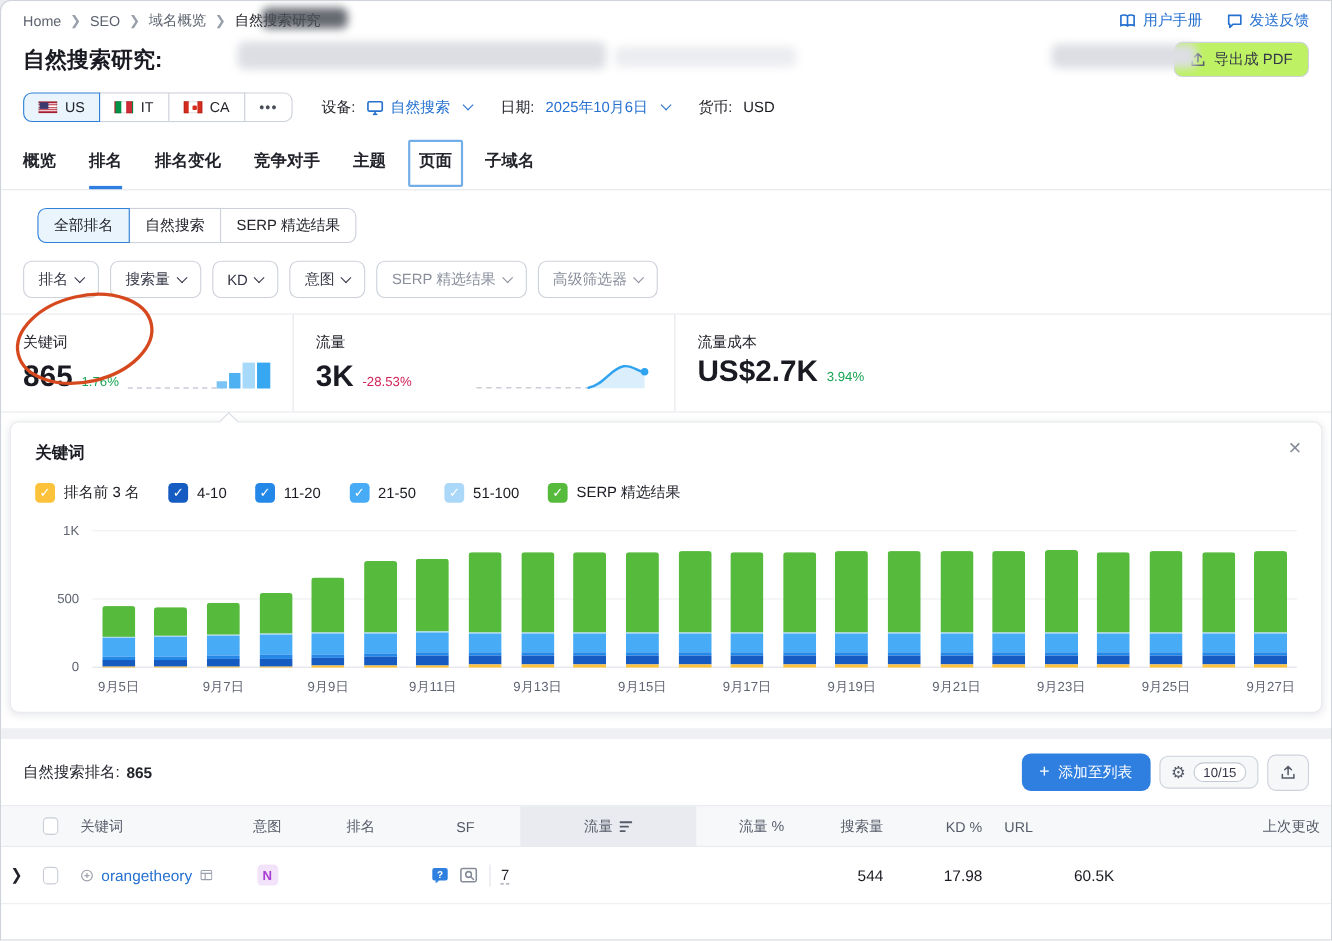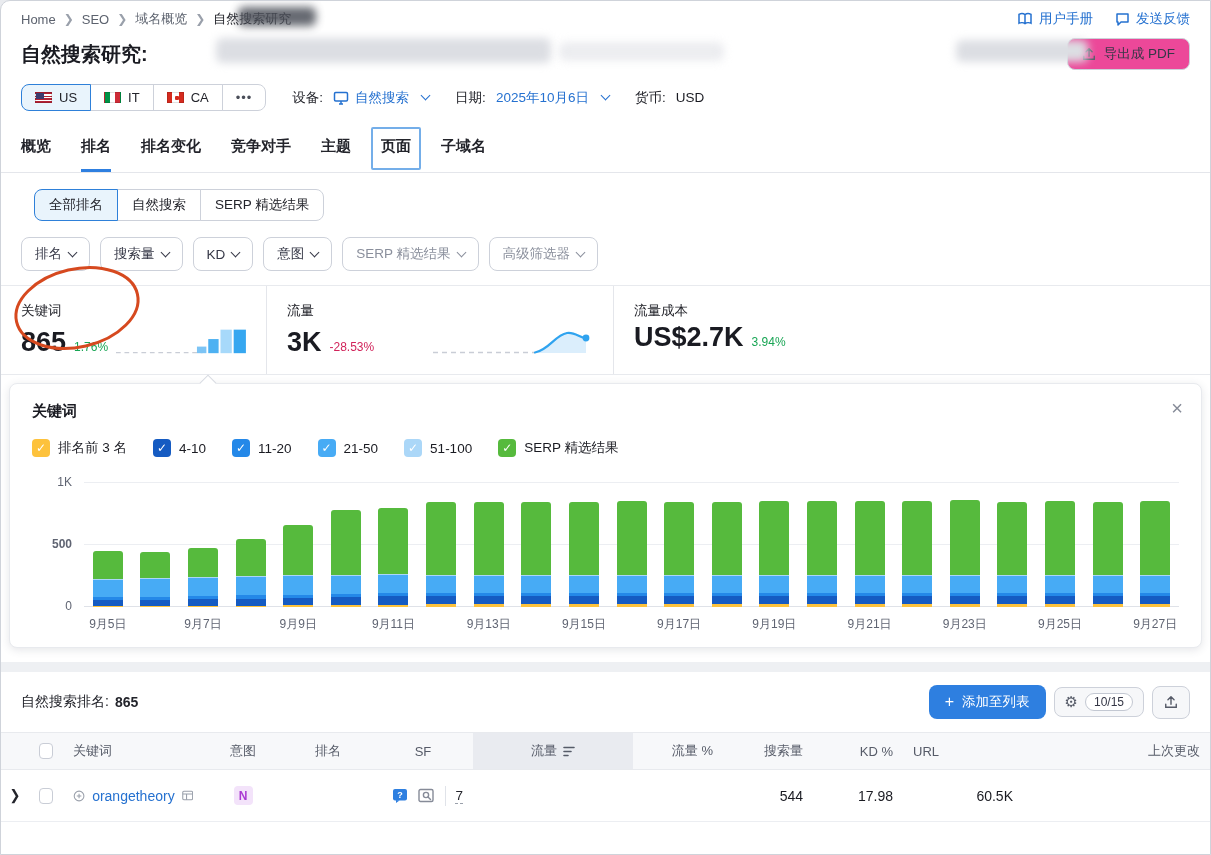--- a/index.html
+++ b/index.html
@@ -13,21 +13,21 @@
   
   .crumb-row{display:flex;align-items:center;padding:9px 20px 4px;font-size:13px;}
   .crumb{color:#5c626e;}
   .crumb.last{color:#23242b;position:relative;}
   .crumb-sep{color:#9aa0ab;margin:0 8px;font-size:12px;}
   .top-links{margin-left:auto;display:flex;gap:22px;align-items:center;font-size:13.5px;}
   .top-link{display:flex;align-items:center;gap:6px;color:#2571d0;}
 
   .title-row{display:flex;align-items:center;padding:6px 20px 8px;}
   .page-title{font-size:20px;font-weight:700;}
-  .pdf-btn{margin-left:auto;display:flex;align-items:center;gap:8px;border:1px solid #cdd1da;border-radius:8px;background:#ec4899;padding:6px 14px;font-size:13.5px;color:#353746;cursor:pointer;}
+  .pdf-btn{margin-left:auto;display:flex;align-items:center;gap:8px;border:1px solid #cdd1da;border-radius:8px;background:#bef264;padding:6px 14px;font-size:13.5px;color:#353746;cursor:pointer;}
 
   .controls-row{display:flex;align-items:center;padding:6px 20px 12px;font-size:13.5px;gap:10px;}
   .country-group{display:flex;}
   .country-btn{display:flex;align-items:center;gap:7px;border:1px solid #cdd1da;background:#fff;padding:5px 13px;font-size:13px;color:#23242b;cursor:pointer;margin-left:-1px;}
   .country-btn:first-child{border-radius:8px 0 0 8px;margin-left:0;}
   .country-btn.more{border-radius:0 8px 8px 0;letter-spacing:1px;color:#4a4e59;}
   .country-btn.sel{background:#e9f4fc;border-color:#2e80d9;position:relative;z-index:1;}
   .flag{width:17px;height:11px;display:inline-block;border:1px solid rgba(0,0,0,.12);}
   .flag.us{background:linear-gradient(#b22234 0 9%,#fff 9% 18%,#b22234 18% 27%,#fff 27% 36%,#b22234 36% 45%,#fff 45% 54%,#b22234 54% 63%,#fff 63% 72%,#b22234 72% 81%,#fff 81% 90%,#b22234 90%);position:relative;}
   .flag.us::after{content:'';position:absolute;left:0;top:0;width:8px;height:6px;background:#3c3b6e;}
@@ -316,21 +316,21 @@
           </span>
           <span class="legend-item">
             <span class="cbx" style="background: rgb(86, 186, 61);">✓</span>
             <span>SERP 精选结果</span>
           </span>
         </span>
     </div>
     <div class="chart">
       <div class="y-axis" id="y-axis">
           <span class="y-tick" style="bottom: -6px; transform: none;">0</span>
-          <span class="y-tick" style="bottom: 56px; transform: none; font-weight: bold;">500</span>
+          <span class="y-tick" style="bottom: 56px; transform: none;">500</span>
           <span class="y-tick" style="bottom: 118px; transform: none;">1K</span>
         </div>
       <div class="plot-wrap">
         <div class="plot">
           <div id="gridlines">
               <div class="gridline zero" style="bottom: 0px;"></div>
               <div class="gridline" style="bottom: 62px;"></div>
               <div class="gridline" style="bottom: 124px;"></div>
             </div>
           <div class="bars" id="plot-bars">

